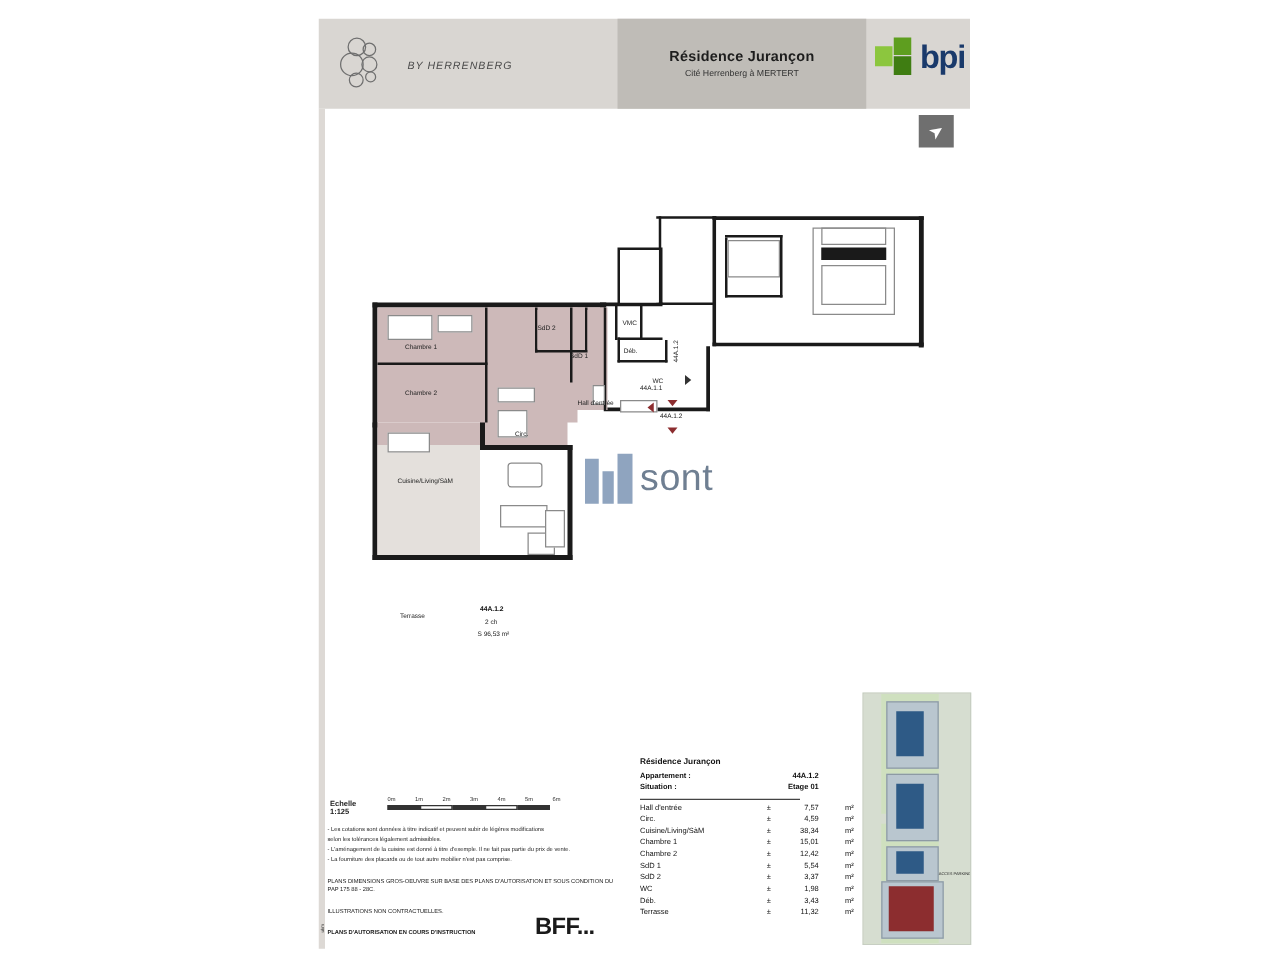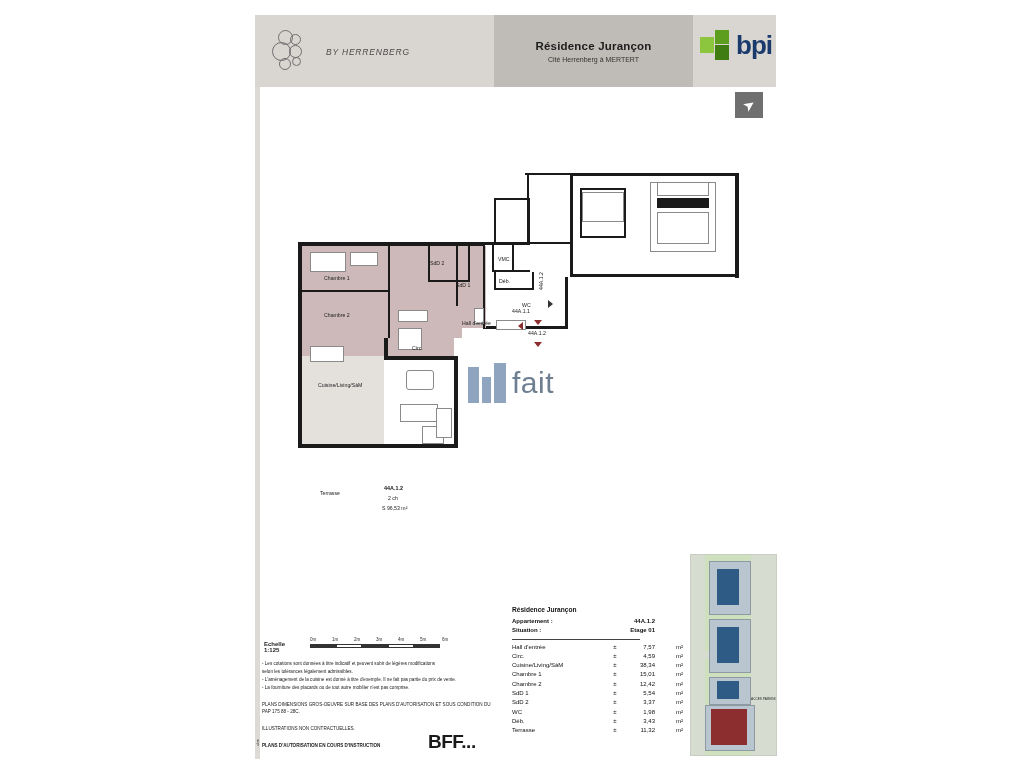--- a/index.html
+++ b/index.html
@@ -471,21 +471,21 @@
     <div style="position:absolute; left:238px; top:162px; width:0;height:0;border-top:4px solid transparent;border-bottom:4px solid transparent;border-right:5px solid #8c2d2f;"></div>
     <div style="position:absolute; left:268px; top:140px; width:0;height:0;border-top:4px solid transparent;border-bottom:4px solid transparent;border-left:5px solid #333;"></div>
   </div>
 
   <div class="watermark">
     <div class="wm-mark">
       <i class="wm1"></i>
         <i class="wm2"></i>
         <i class="wm3"></i>
     </div>
-    <div class="wm-text">fait</div>
+    <div class="wm-text">sont</div>
   </div>
 
   <div class="scale-wrap">
     <div class="scale-label">Echelle 1:125</div>
     <div class="scale-ticks">
       <span style="left:0px;">0m</span>
       <span style="left:22px;">1m</span>
       <span style="left:44px;">2m</span>
       <span style="left:66px;">3m</span>
       <span style="left:88px;">4m</span>

